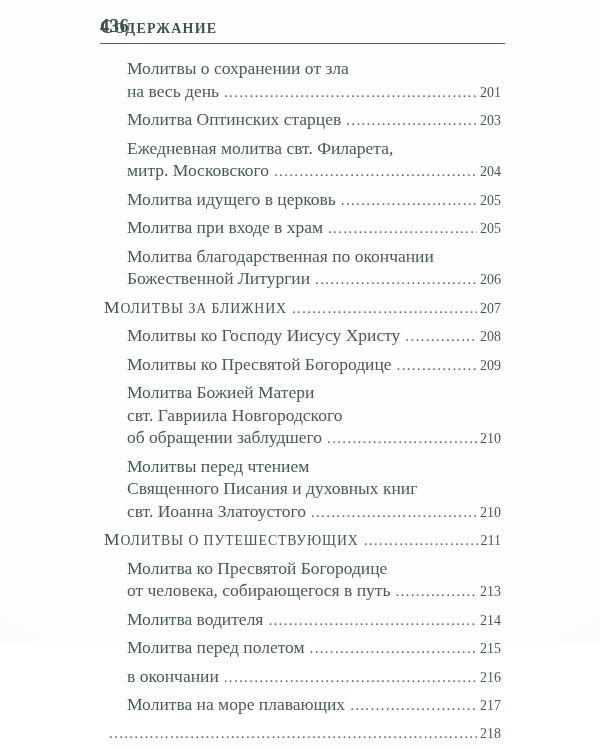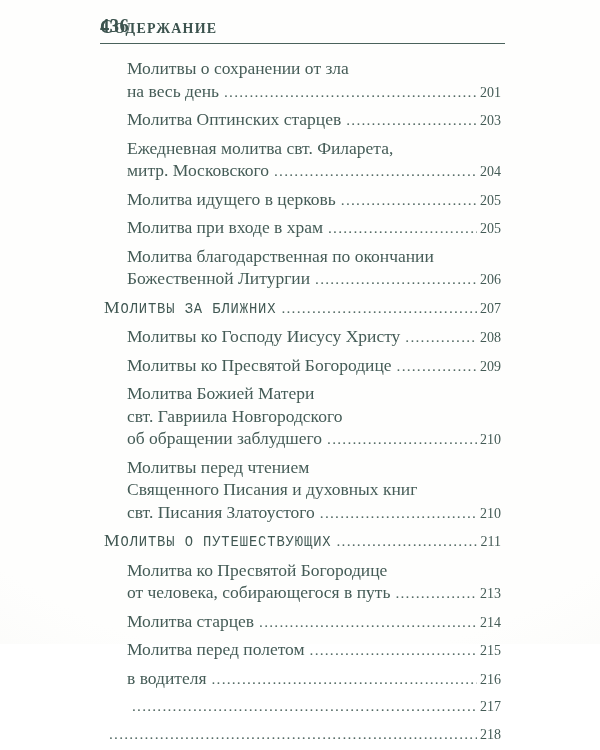--- a/index.html
+++ b/index.html
@@ -48,21 +48,21 @@
   .toc {
     margin-top: 13px;
     font-size: 17.5px;
     line-height: 22.5px;
     color: #455c57;
   }
   .entry { margin: 4px; }
   .entry.lvl1 { padding-left: 23px; }
   .entry.lvl0 { padding-left: 0; color: #415853; }
   .entry.lvl0 .cap { font-size: 17.5px; letter-spacing: 0.8px; }
-  .entry.lvl0 .screst { font-size: 13.8px; letter-spacing: 0.9px; font-family: Liberation Mono, monospace; }
+  .entry.lvl0 .screst { font-size: 13.8px; letter-spacing: 0.9px; }
   .line { white-space: nowrap; }
   .line.last {
     display: flex;
     align-items: baseline;
     justify-content: center;
   }
   .line .txt { flex: 0 0 auto; }
   .leader {
     flex: 1 1 auto;
     overflow: hidden;
@@ -165,21 +165,21 @@
         <div class="line last">
           <span class="txt">об обращении заблудшего</span>
           <span class="leader"></span>
           <span class="pg">210</span>
         </div>
       </div>
       <div class="entry lvl1">
         <div class="line"><span class="txt">Молитвы перед чтением</span></div>
         <div class="line"><span class="txt">Священного Писания и духовных книг</span></div>
         <div class="line last">
-          <span class="txt">свт. Писания Златоустого</span>
+          <span class="txt">свт. Иоанна Златоустого</span>
           <span class="leader"></span>
           <span class="pg">210</span>
         </div>
       </div>
       <div class="entry lvl0">
         <div class="line last">
           <span class="txt"><span class="cap">М</span><span class="screst">ОЛИТВЫ О ПУТЕШЕСТВУЮЩИХ</span></span>
           <span class="leader"></span>
           <span class="pg">211</span>
         </div>
@@ -187,41 +187,42 @@
       <div class="entry lvl1">
         <div class="line"><span class="txt">Молитва ко Пресвятой Богородице</span></div>
         <div class="line last">
           <span class="txt">от человека, собирающегося в путь</span>
           <span class="leader"></span>
           <span class="pg">213</span>
         </div>
       </div>
       <div class="entry lvl1">
         <div class="line last">
-          <span class="txt">Молитва старцев</span>
+          <span class="txt">Молитва водителя</span>
           <span class="leader"></span>
           <span class="pg">214</span>
         </div>
       </div>
       <div class="entry lvl1">
         <div class="line last">
           <span class="txt">Молитва перед полетом</span>
           <span class="leader"></span>
           <span class="pg">215</span>
         </div>
       </div>
       <div class="entry lvl1">
         <div class="line last">
-          <span class="txt">в водителя</span>
+          <span class="txt">в окончании</span>
           <span class="leader"></span>
           <span class="pg">216</span>
         </div>
       </div>
       <div class="entry lvl1">
         <div class="line last">
+          <span class="txt">Молитва на море плавающих</span>
           <span class="leader"></span>
           <span class="pg">217</span>
         </div>
       </div>
       <div class="entry lvl0">
         <div class="line last">
           <span class="leader"></span>
           <span class="pg">218</span>
         </div>
       </div>

